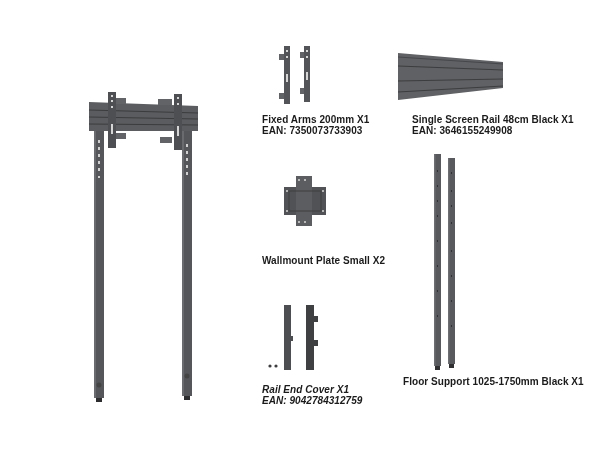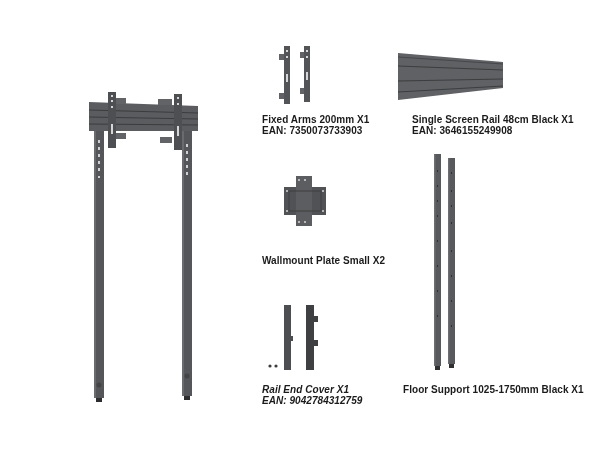--- a/index.html
+++ b/index.html
@@ -156,15 +156,15 @@
 
 <div class="caption" style="left:262px; top:255px;">
   <div>Wallmount Plate Small X2</div>
 </div>
 
 <div class="caption" style="left:262px; top:384px;font-style:italic;">
   <div>Rail End Cover X1</div>
   <div>EAN: 9042784312759</div>
 </div>
 
-<div class="caption" style="left:403px; top:384px;">
+<div class="caption" style="left:403px; top:376px;">
   <div>Floor Support 1025-1750mm Black X1</div>
 </div>
 
 </body></html>

